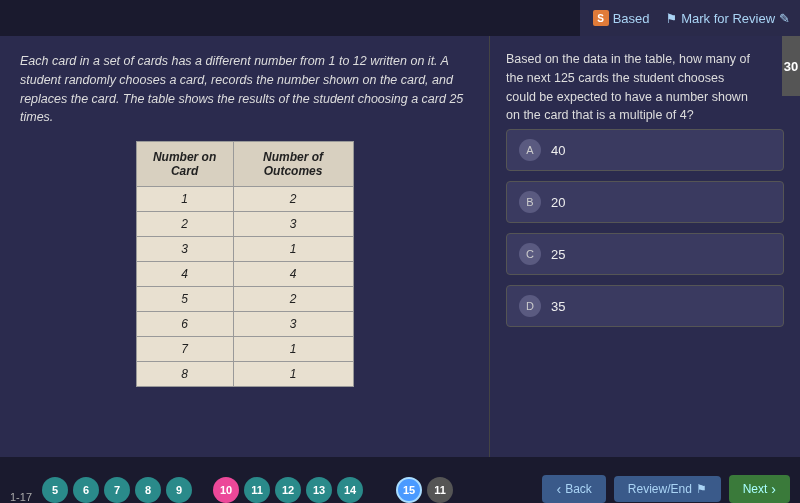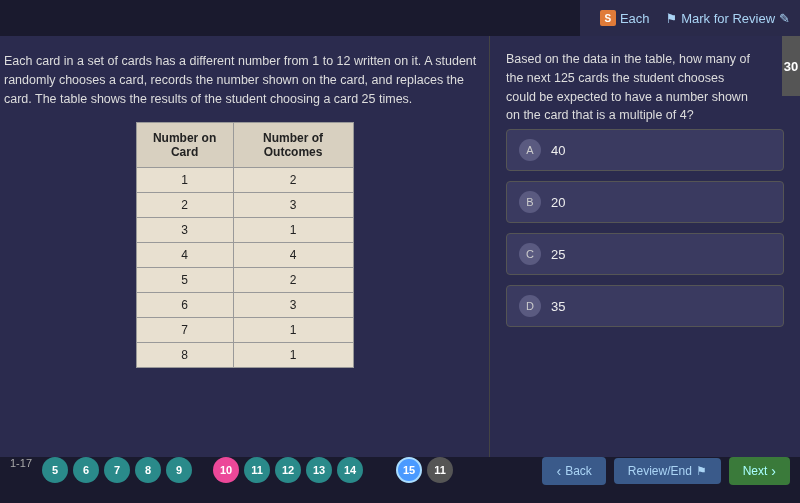--- a/index.html
+++ b/index.html
@@ -60,23 +60,24 @@
       right: 0;
       bottom: 46px;
       background: #2b2b4e;
       display: flex;
       gap: 0;
     }
 
     
     .left-panel {
       flex: 1;
-      padding: 16px 4px;
+      padding: 16px 20px;
       color: #e8e8e8;
       border-right: 1px solid #444;
+      font-style: italic;
     }
 
     .problem-text {
       font-size: 12.5px;
       line-height: 1.5;
       color: #ddd;
       margin-bottom: 14px;
     }
 
     .results-label {
@@ -171,21 +172,21 @@
 
     
     .bottom-bar {
       position: absolute;
       bottom: 0;
       left: 0;
       right: 0;
       height: 46px;
       background: #1a1a2e;
       display: flex;
-      align-items: flex-start;
+      align-items: flex-end;
       padding: 0 10px;
       gap: 6px;
     }
 
     .page-indicator {
       color: #aaa;
       font-size: 11px;
       margin-right: 4px;
     }
 
@@ -231,21 +232,21 @@
     .bottom-btn .arrow {
       font-size: 14px;
     }
   </style>
 </head>
 <body>
 
 <div class="top-bar">
   <div class="top-bar-btn">
     <div class="top-bar-icon">S</div>
-    <span>Each</span>
+    <span>Based</span>
   </div>
   <div class="top-bar-btn">
     <span class="flag-icon">⚑</span>
     <span>Mark for Review</span>
     <span style="font-size:13px;color:#aad4f5;">✎</span>
   </div>
 </div>
 
 <div class="main-content">
 

